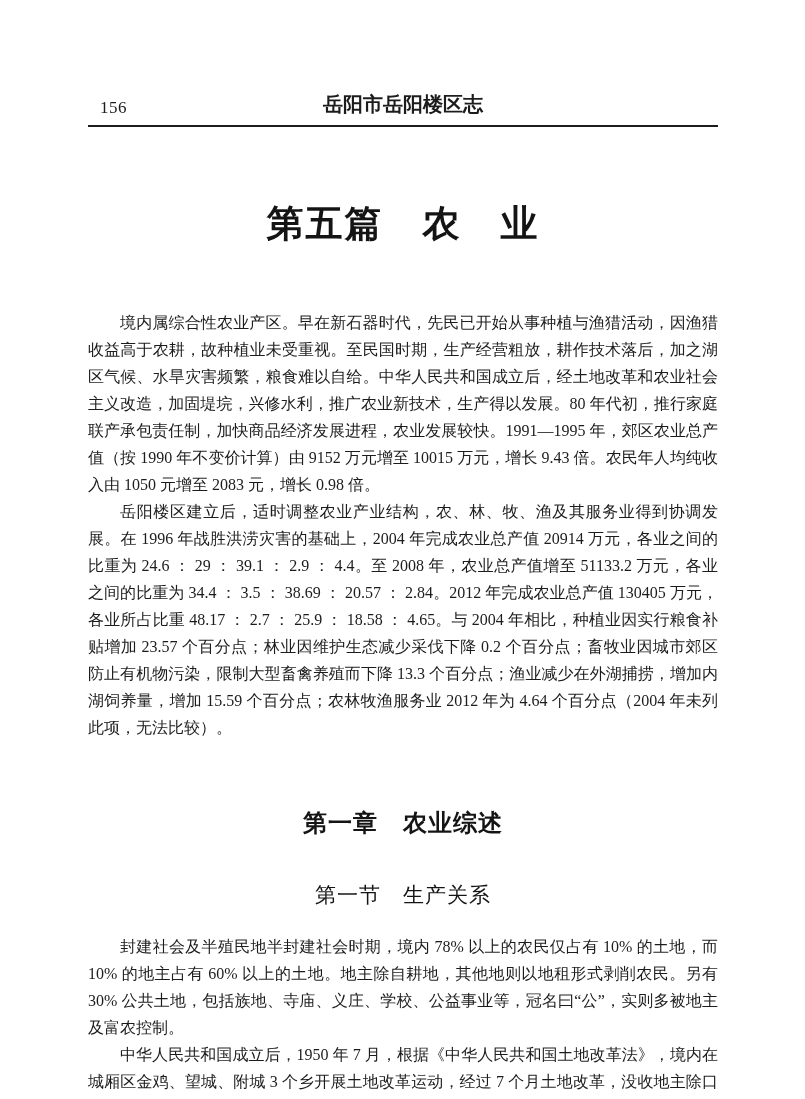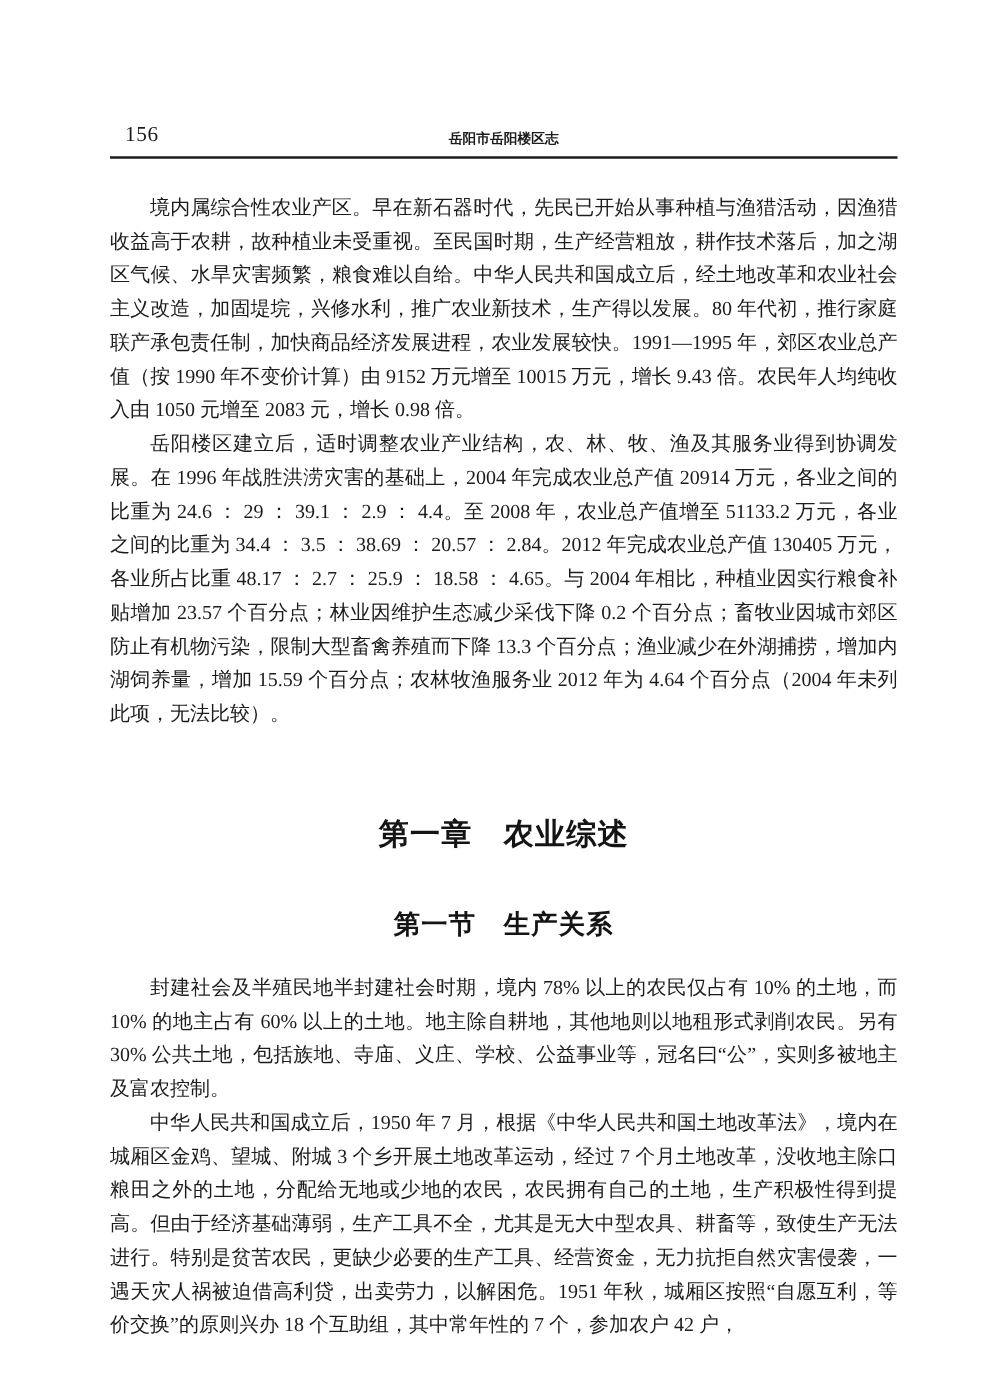--- a/index.html
+++ b/index.html
@@ -36,21 +36,21 @@
     bottom: 7px;
     font-size: 17px;
     letter-spacing: 0.5px;
   }
   .running-title {
     position: absolute;
     left: 0;
     right: 0;
     bottom: 7px;
     text-align: center;
-    font-size: 11px;
+    font-size: 20px;
     font-weight: bold;
     font-family: "Liberation Sans", "DejaVu Sans", sans-serif;
   }
   
   .part-title {
     margin: 72px 0 0 0;
     text-align: center;
     font-size: 37px;
     font-weight: bold;
     font-family: "Liberation Serif", "DejaVu Serif", serif;
@@ -61,55 +61,56 @@
   .body-p {
     margin: 0;
     font-size: 16px;
     line-height: 27px;
     text-align: justify;
     text-justify: inter-ideograph;
     text-indent: 2em;
     color: #1c1c1c;
   }
   .intro-block {
-    margin-top: 26px;
+    margin-top: 60px;
   }
   
   .chapter-title {
     margin: 66px 0 0 0;
     text-align: center;
     font-size: 24px;
     font-weight: bold;
     font-family: "Liberation Sans", "DejaVu Sans", sans-serif;
     letter-spacing: 1px;
     color: #141414;
   }
   .section-title {
     margin: 42px 0 13px 0;
     text-align: center;
     font-size: 21px;
-    font-weight: bold;
+    font-weight: normal;
     font-family: "Liberation Sans", "DejaVu Sans", sans-serif;
     letter-spacing: 1px;
     color: #141414;
   }
   .section-block {
     margin-top: 24px;
   }
 </style>
 </head>
 <body>
 
 <div class="page">
 
   <header class="page-header">
     <span class="page-num">156</span>
     <span class="running-title">岳阳市岳阳楼区志</span>
   </header>
 
+  <h1 class="part-title">第五篇　农　业</h1>
 
   <div class="intro-block">
     <p class="body-p">境内属综合性农业产区。早在新石器时代，先民已开始从事种植与渔猎活动，因渔猎收益高于农耕，故种植业未受重视。至民国时期，生产经营粗放，耕作技术落后，加之湖区气候、水旱灾害频繁，粮食难以自给。中华人民共和国成立后，经土地改革和农业社会主义改造，加固堤垸，兴修水利，推广农业新技术，生产得以发展。80 年代初，推行家庭联产承包责任制，加快商品经济发展进程，农业发展较快。1991—1995 年，郊区农业总产值（按 1990 年不变价计算）由 9152 万元增至 10015 万元，增长 9.43 倍。农民年人均纯收入由 1050 元增至 2083 元，增长 0.98 倍。</p>
     <p class="body-p">岳阳楼区建立后，适时调整农业产业结构，农、林、牧、渔及其服务业得到协调发展。在 1996 年战胜洪涝灾害的基础上，2004 年完成农业总产值 20914 万元，各业之间的比重为 24.6 ： 29 ： 39.1 ： 2.9 ： 4.4。至 2008 年，农业总产值增至 51133.2 万元，各业之间的比重为 34.4 ： 3.5 ： 38.69 ： 20.57 ： 2.84。2012 年完成农业总产值 130405 万元，各业所占比重 48.17 ： 2.7 ： 25.9 ： 18.58 ： 4.65。与 2004 年相比，种植业因实行粮食补贴增加 23.57 个百分点；林业因维护生态减少采伐下降 0.2 个百分点；畜牧业因城市郊区防止有机物污染，限制大型畜禽养殖而下降 13.3 个百分点；渔业减少在外湖捕捞，增加内湖饲养量，增加 15.59 个百分点；农林牧渔服务业 2012 年为 4.64 个百分点（2004 年未列此项，无法比较）。</p>
   </div>
 
   <h2 class="chapter-title">第一章　农业综述</h2>
 
   <h3 class="section-title">第一节　生产关系</h3>
 

